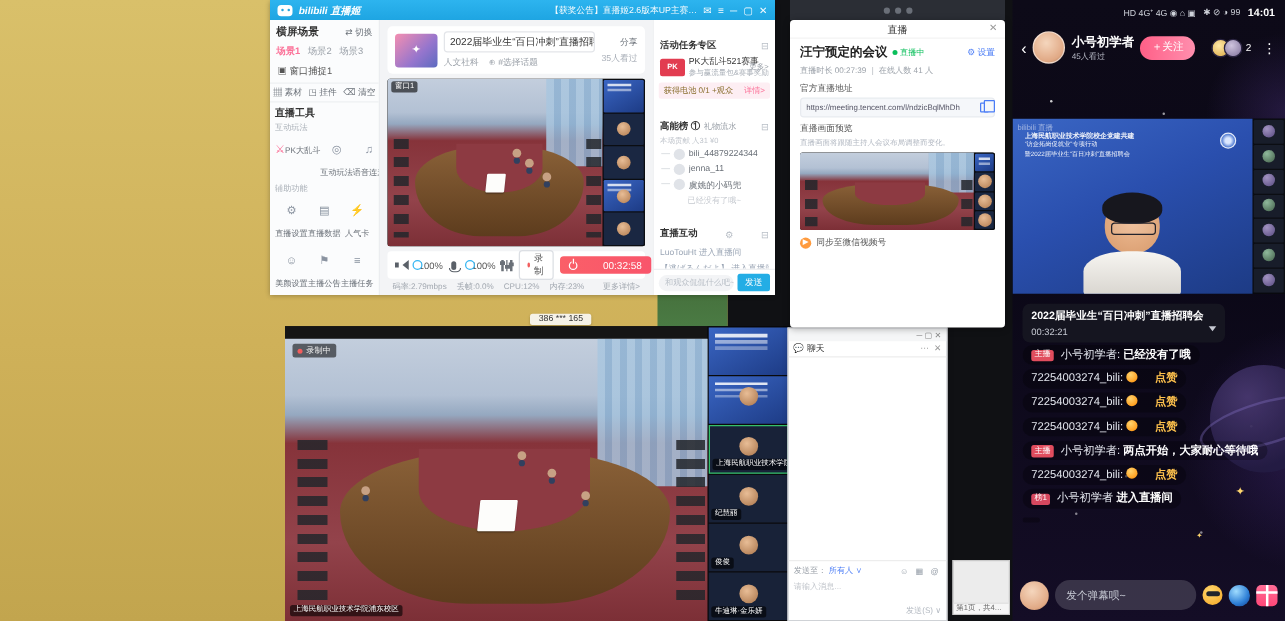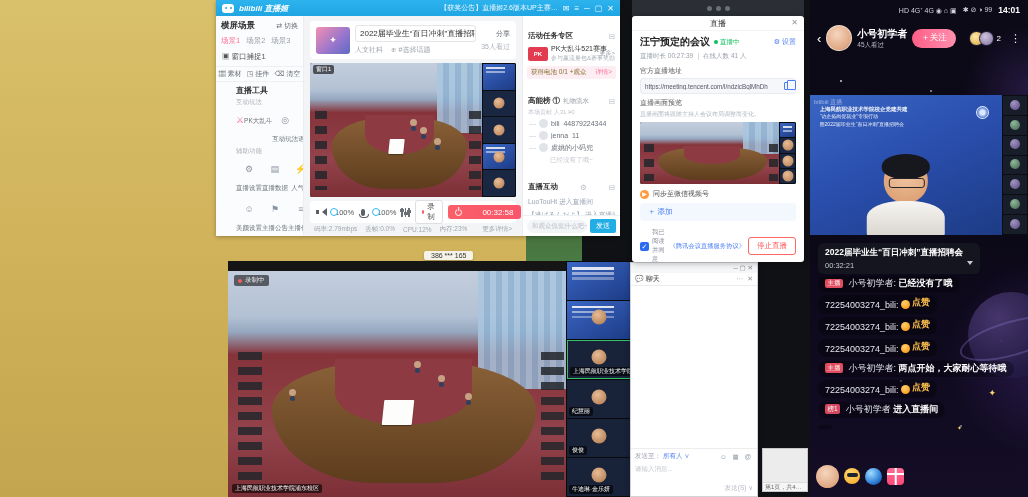--- a/index.html
+++ b/index.html
@@ -88,25 +88,25 @@
 .mascot{width:12px;height:9px;background:#fff;border-radius:3px;position:relative}
 .mascot::before{content:"";position:absolute;top:3px;left:2.5px;width:2px;height:2px;border-radius:50%;background:#27a5dd;box-shadow:5px 0 0 #27a5dd}
 .lh-ann{margin-left:auto;max-width:168px;white-space:nowrap;overflow:hidden;font-size:7px;opacity:.95}
 .lh-bar .wbtn{font-size:8px;opacity:.95;cursor:pointer}
 .lh-body{position:absolute;top:16px;left:0;right:0;bottom:0;display:flex}
 .lh-side{width:88px;background:#fbfcfd;border-right:1px solid #ebedf0;display:flex;flex-direction:column;overflow:hidden}
 .lh-scene-h{display:flex;align-items:center;padding:4px 5px 2px;font-size:8.5px;font-weight:bold;color:#333}
 .lh-switch{margin-left:auto;font-size:7px;color:#6a7078;font-weight:normal;cursor:pointer}
 .lh-stabs{display:flex;gap:6px;padding:2px 5px;font-size:7.5px;color:#9aa0a8}
 .lh-stab{cursor:pointer}
-.lh-stab.on{color:#fb7299;font-weight:normal}
+.lh-stab.on{color:#fb7299;font-weight:bold}
 .lh-src{padding:4px 6px;font-size:7.5px;color:#555}
 .lh-utils{margin-top:auto;border-top:1px solid #eef0f2;display:flex;height:18px;align-items:center;justify-content:space-around;font-size:7px;color:#6a7078}
 .lh-utils span{cursor:pointer}
-.lh-tools{border-top:1px solid #eef0f2;padding:3px 20px 2px}
+.lh-tools{border-top:1px solid #eef0f2;padding:3px 4px 2px}
 .lh-tools-h{font-size:8px;font-weight:bold;color:#333;margin-bottom:2px}
 .lh-group{font-size:6.5px;color:#aab0b8;margin:2px 0}
 .lh-grid{display:grid;grid-template-columns:repeat(3,1fr);row-gap:4px}
 .lh-tool{text-align:center;cursor:pointer}
 .lh-tool .ti{font-size:9px;color:#8a93a0;line-height:10px}
 .lh-tool .tl{font-size:6.5px;color:#6a7078;white-space:nowrap;transform:scale(.92)}
 .lh-tool .ti.pink{color:#fb7299}.lh-tool .ti.red{color:#f25d5d}
 .lh-main{flex:1;display:flex;flex-direction:column;min-width:0}
 .lh-card{margin:5px 6px 4px;background:#fff;border-radius:4px;padding:4px 6px;display:flex;gap:5px;align-items:center}
 .cover{width:34px;height:27px;border-radius:3px;background:linear-gradient(135deg,#f48fb1,#9575cd 60%,#5c6bc0);position:relative;flex:none}
@@ -271,21 +271,21 @@
 .rp-irow{display:flex;align-items:flex-start;margin-top:2px}
 .rp-itime{font-size:7.5px;color:#c6c9d2}
 .caret{margin-left:auto;width:0;height:0;border-left:3.5px solid transparent;border-right:3.5px solid transparent;border-top:4px solid #c6c9d2;cursor:pointer}
 .rp-msgs{position:absolute;top:276px;left:8px;right:4px;bottom:42px;overflow:hidden;z-index:1}
 .msg{margin-bottom:3.5px;font-size:9px;line-height:1.3}
 .msg .pill{display:inline-block;background:rgba(0,0,0,.28);border-radius:8px;padding:2px 7px;max-width:100%}
 .mbadge{display:inline-block;background:#e14d5e;color:#fff;border-radius:2px;font-size:6.5px;padding:0.5px 2.5px;margin-right:3px;vertical-align:1px}
 .mbadge.rank{background:#d6485f}
 .muser{color:#e3e6ee}
 .mtext{color:#fff;font-weight:bold}
-.zan{display:inline-flex;align-items:flex-end;gap:2px;vertical-align:-1px}
+.zan{display:inline-flex;align-items:flex-start;gap:14px;vertical-align:-1px}
 .zan-i{width:9px;height:9px;border-radius:50%;background:radial-gradient(circle at 38% 32%,#ffd36e,#ff8a00);display:inline-block}
 .zan-t{color:#ffc24d;font-weight:bold}
 .rp-inputbar{position:absolute;left:6px;right:6px;bottom:7px;height:28px;display:flex;align-items:center;gap:5px;z-index:2}
 .rp-iav{width:23px;height:23px;border-radius:50%;background:radial-gradient(circle at 42% 35%,#f5d6bd,#e0a884 70%,#8a5a3a);flex:none}
 .rp-input{flex:1;background:rgba(255,255,255,.16);border-radius:13px;height:24px;line-height:24px;padding:0 9px;font-size:8.5px;color:#c9ccd6;white-space:nowrap;overflow:hidden;cursor:text}
 .em-face{width:16px;height:16px;border-radius:50%;background:radial-gradient(circle at 40% 32%,#ffd76e,#f5a623);position:relative;flex:none;cursor:pointer}
 .em-face::before{content:"";position:absolute;top:5px;left:2.5px;width:11px;height:3.5px;background:#20242c;border-radius:2px}
 .orb{width:17px;height:17px;border-radius:50%;background:radial-gradient(circle at 35% 30%,#9fdcff,#2e7fd6 60%,#123c8a);flex:none;cursor:pointer}
 .gift{width:17px;height:17px;border-radius:4px;background:linear-gradient(180deg,#ff6d96,#ff4778);position:relative;flex:none;cursor:pointer}
 .gift::before{content:"";position:absolute;left:50%;top:0;transform:translateX(-50%);width:2.5px;height:100%;background:#fff}
@@ -695,27 +695,20 @@
             </div>
           <div class="mtile">
               <span class="mav"></span>
             </div>
         </div>
       </div>
       <div class="dg-sync">
         <span class="wxv">▶</span>
         <span>同步至微信视频号</span>
       </div>
-      <div class="dg-add">＋ 添加</div>
-      <div class="dg-foot">
-        <span class="cb"></span>
-        <span>我已阅读并同意</span>
-        <a>《腾讯会议直播服务协议》</a>
-        <span class="dg-stop">停止直播</span>
-      </div>
     </div>
   </section>
 
   <section class="abs rp">
     <span class="rp-dots"></span>
     <div class="rp-planet"></div>
     <span class="rp-star s1">✦</span>
     <span class="rp-star s2">✦</span>
     <div class="rp-status">
       <span>HD 4G⁺ 4G ◉ ⌂ ▣</span>
@@ -872,19 +865,20 @@
             
             
             
             
             
           </span>
         </div>
       </div>
     <div class="rp-inputbar">
       <span class="rp-iav"></span>
+      <span class="rp-input">发个弹幕呗~</span>
       <span class="em-face"></span>
       <span class="orb"></span>
       <span class="gift"></span>
     </div>
   </section>
 
 </div>
 
 </body></html>

